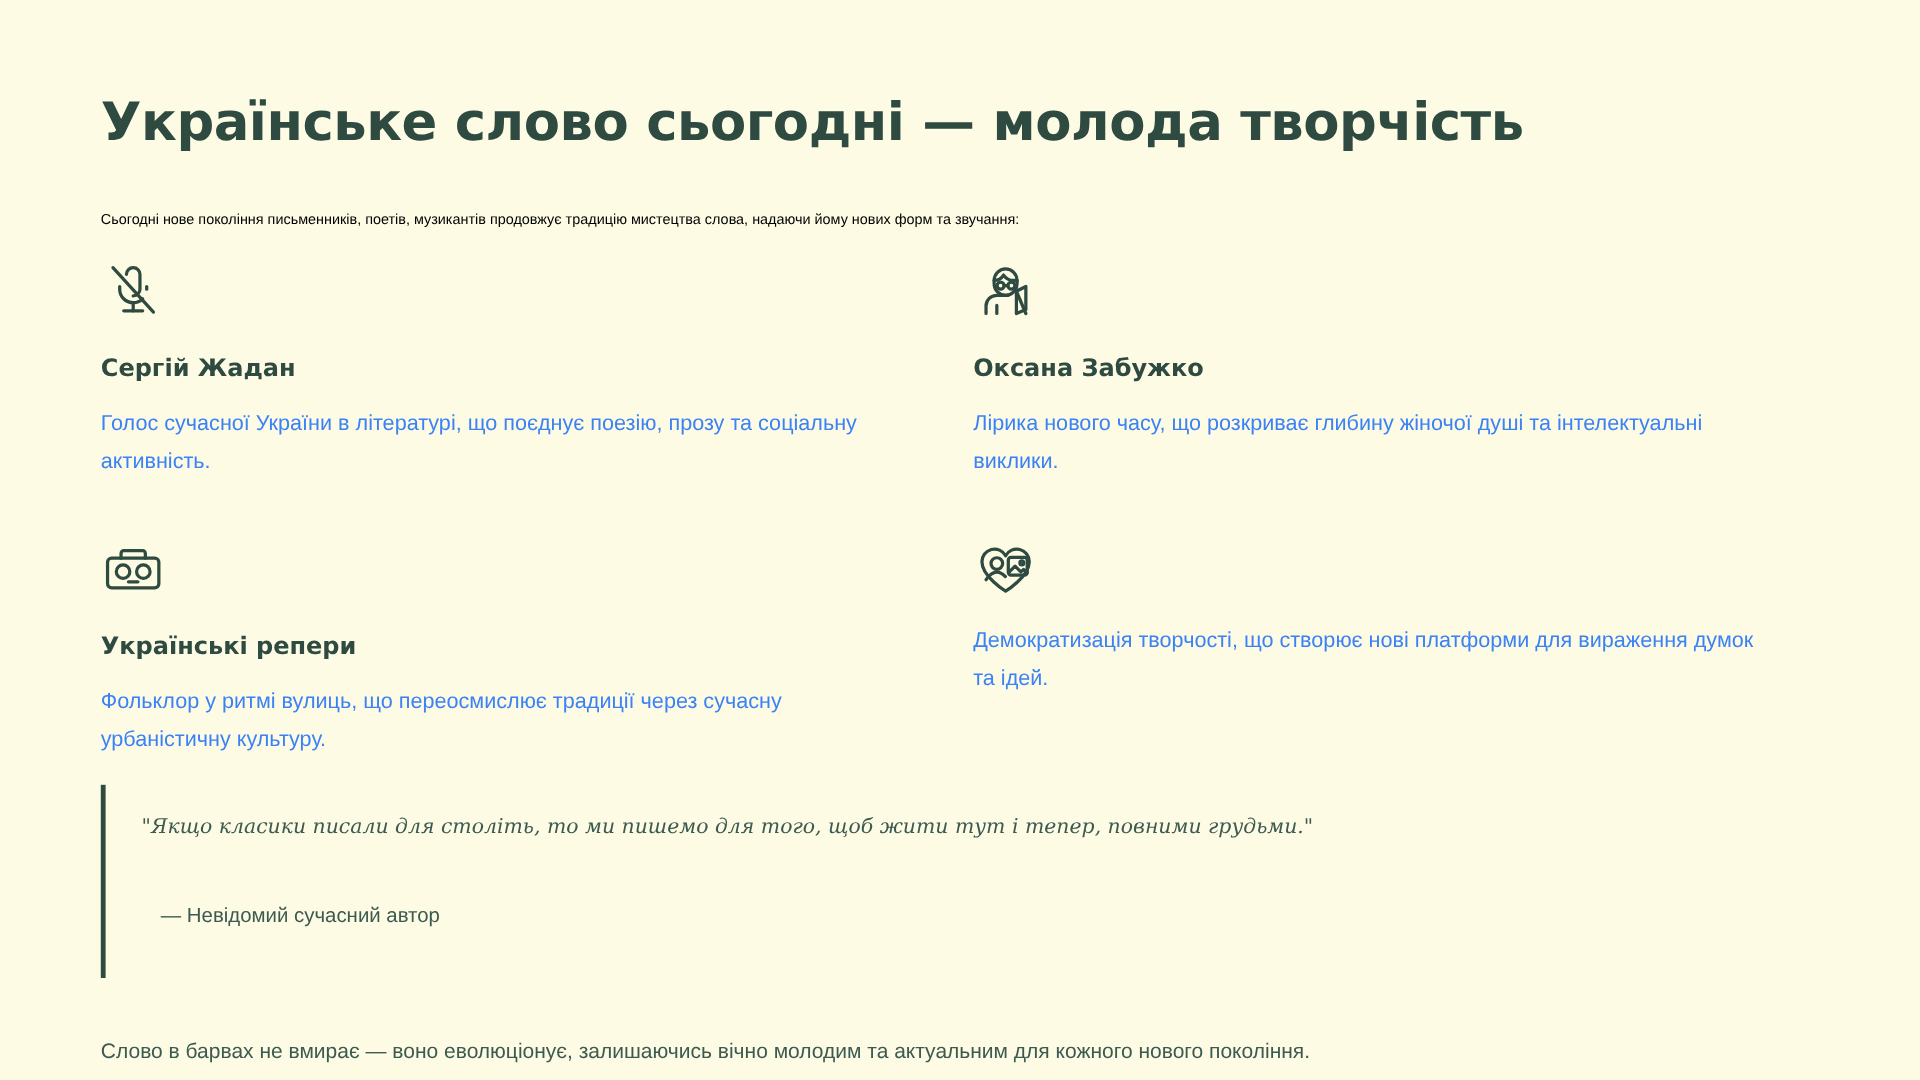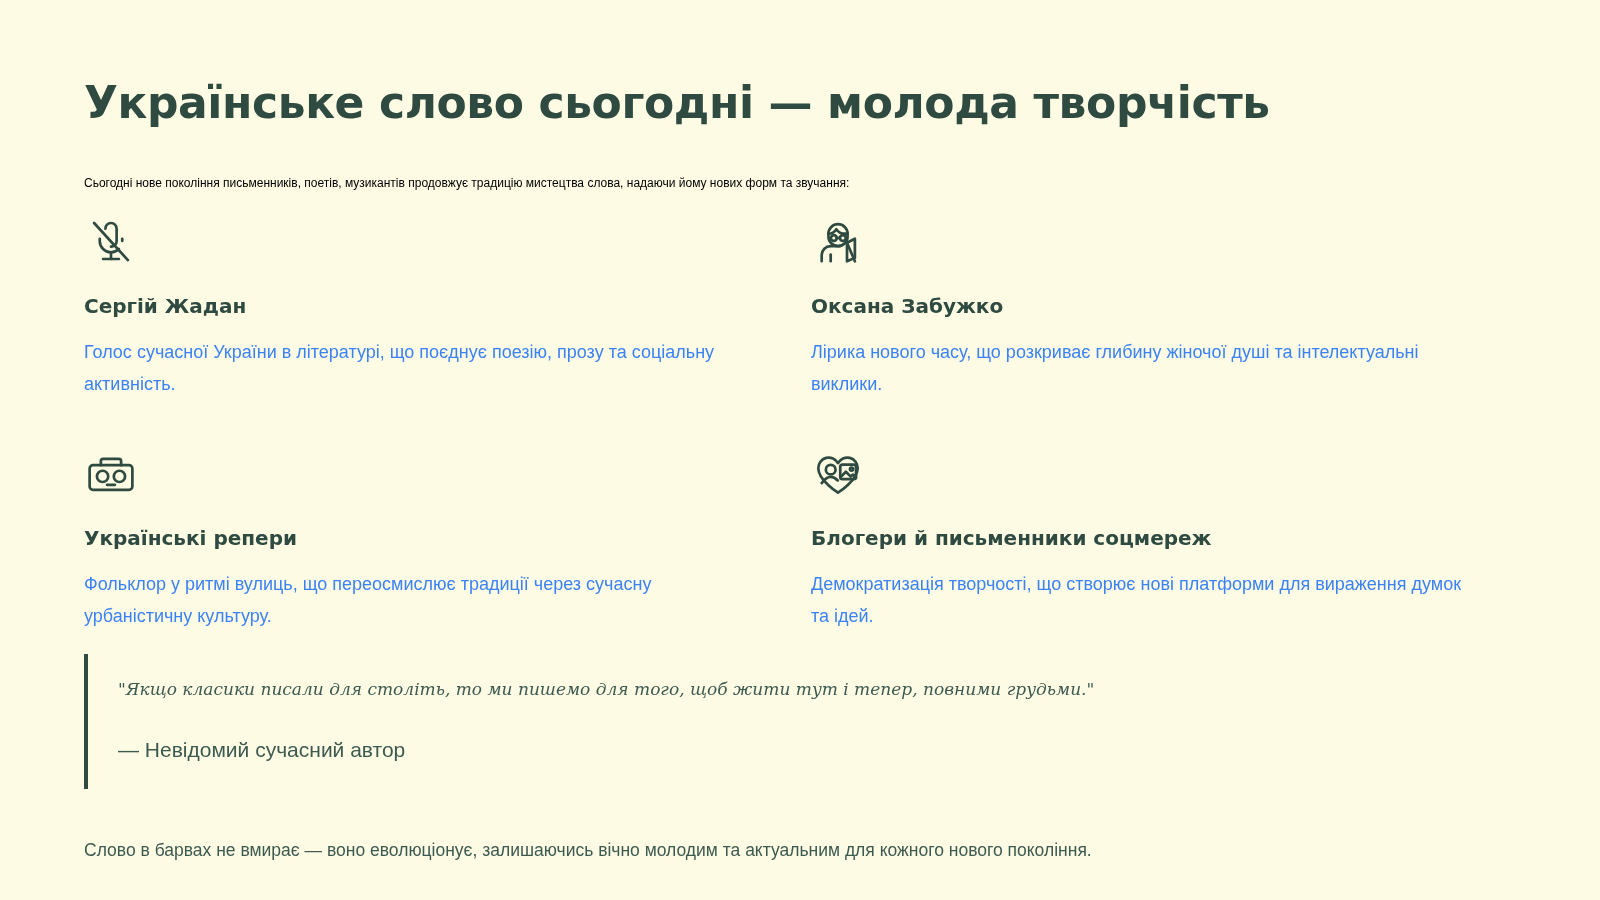--- a/index.html
+++ b/index.html
@@ -99,23 +99,23 @@
   }
   .quote-text {
     margin: 0;
     font-style: italic;
     font-size: 17px;
     line-height: 1.6;
     color: #3d5a51;
     font-family: "DejaVu Serif", "Liberation Serif", serif;
   }
   .quote-author {
-    margin: 0;
+    margin: 16px;
     padding-top: 30px;
-    font-size: 21px;
+    font-size: 17px;
     line-height: 1.5;
     color: #3d5a51;
   }
 
   
   .closing {
     margin: 0;
     padding-top: 48px;
     font-size: 17.5px;
     line-height: 1.5;
@@ -184,21 +184,20 @@
       <span class="feature-icon">
         <svg viewBox="0 0 48 48" fill="none" stroke="currentColor" stroke-width="2.4" stroke-linecap="round" stroke-linejoin="round" aria-hidden="true">
           <path d="M24 41.5S6.5 30.5 6.5 19.8A9.3 9.3 0 0 1 24 15.2a9.3 9.3 0 0 1 17.5 4.6C41.5 30.5 24 41.5 24 41.5z"></path>
           <circle cx="17.5" cy="21" r="4.3"></circle>
           <path d="M9.5 33c2.5-3.6 5.2-5.6 8-5.6 2.4 0 4.4 1.3 6.3 3.2"></path>
           <rect x="26" y="16.5" width="14" height="13" rx="2"></rect>
           <circle cx="36" cy="20.5" r="1.4"></circle>
           <path d="M26.4 27.5l4.6-4.6 4.3 4.3 2-1.8 2.7 2.6"></path>
         </svg>
       </span>
-      <h2 class="feature-title">Блогери й письменники соцмереж</h2>
       <p class="feature-text">Демократизація творчості, що створює нові платформи для вираження думок та ідей.</p>
     </div>
 
   </div>
 
   <blockquote class="quote-block">
     <p class="quote-text">"Якщо класики писали для століть, то ми пишемо для того, щоб жити тут і тепер, повними грудьми."</p>
     <p class="quote-author">— Невідомий сучасний автор</p>
   </blockquote>
 

